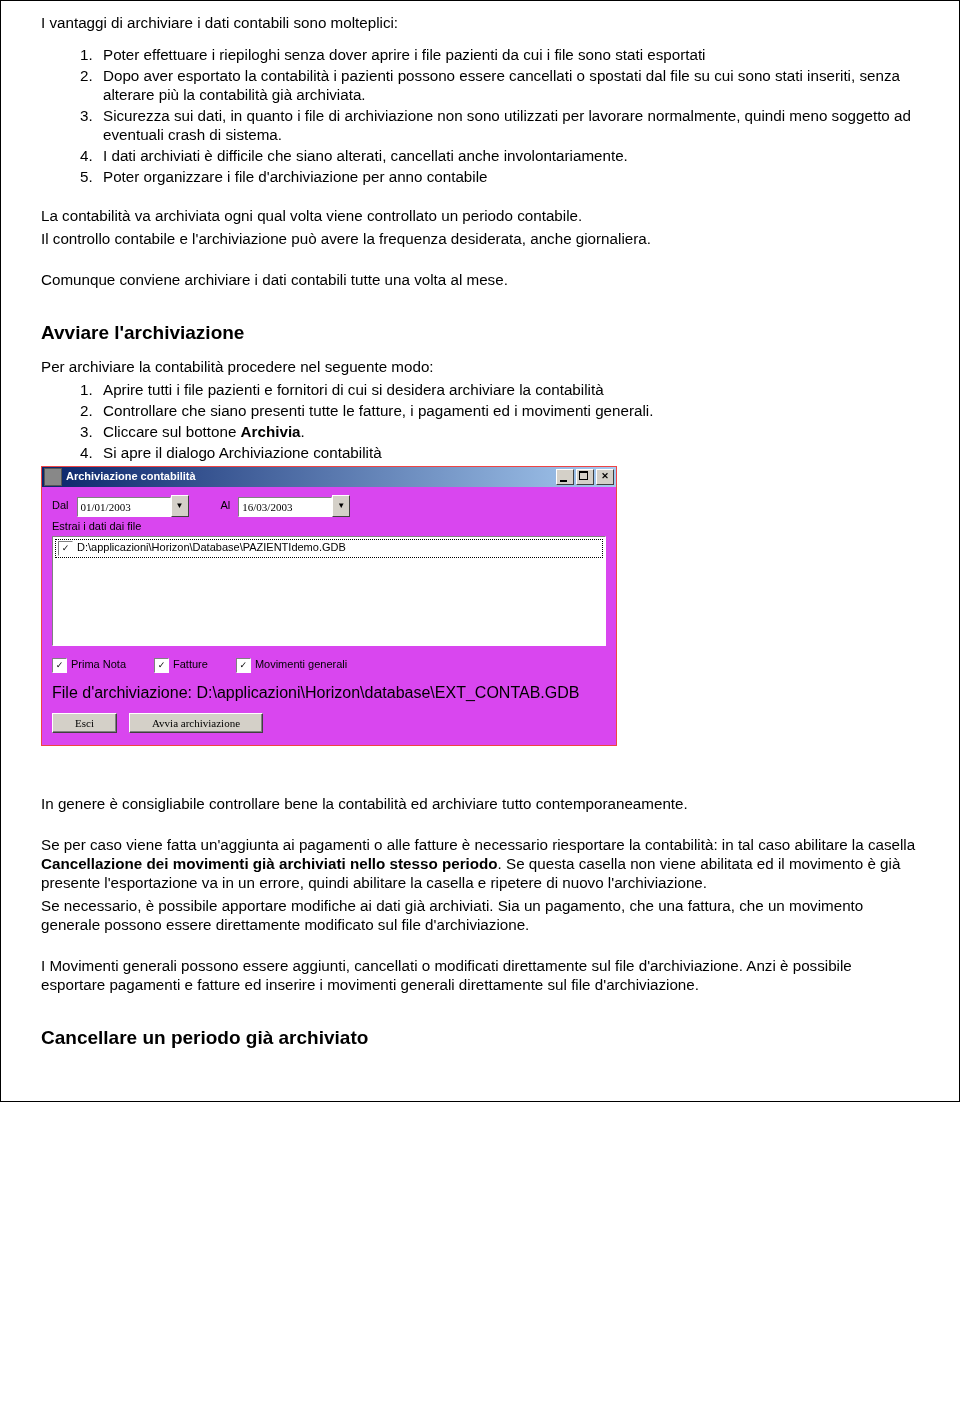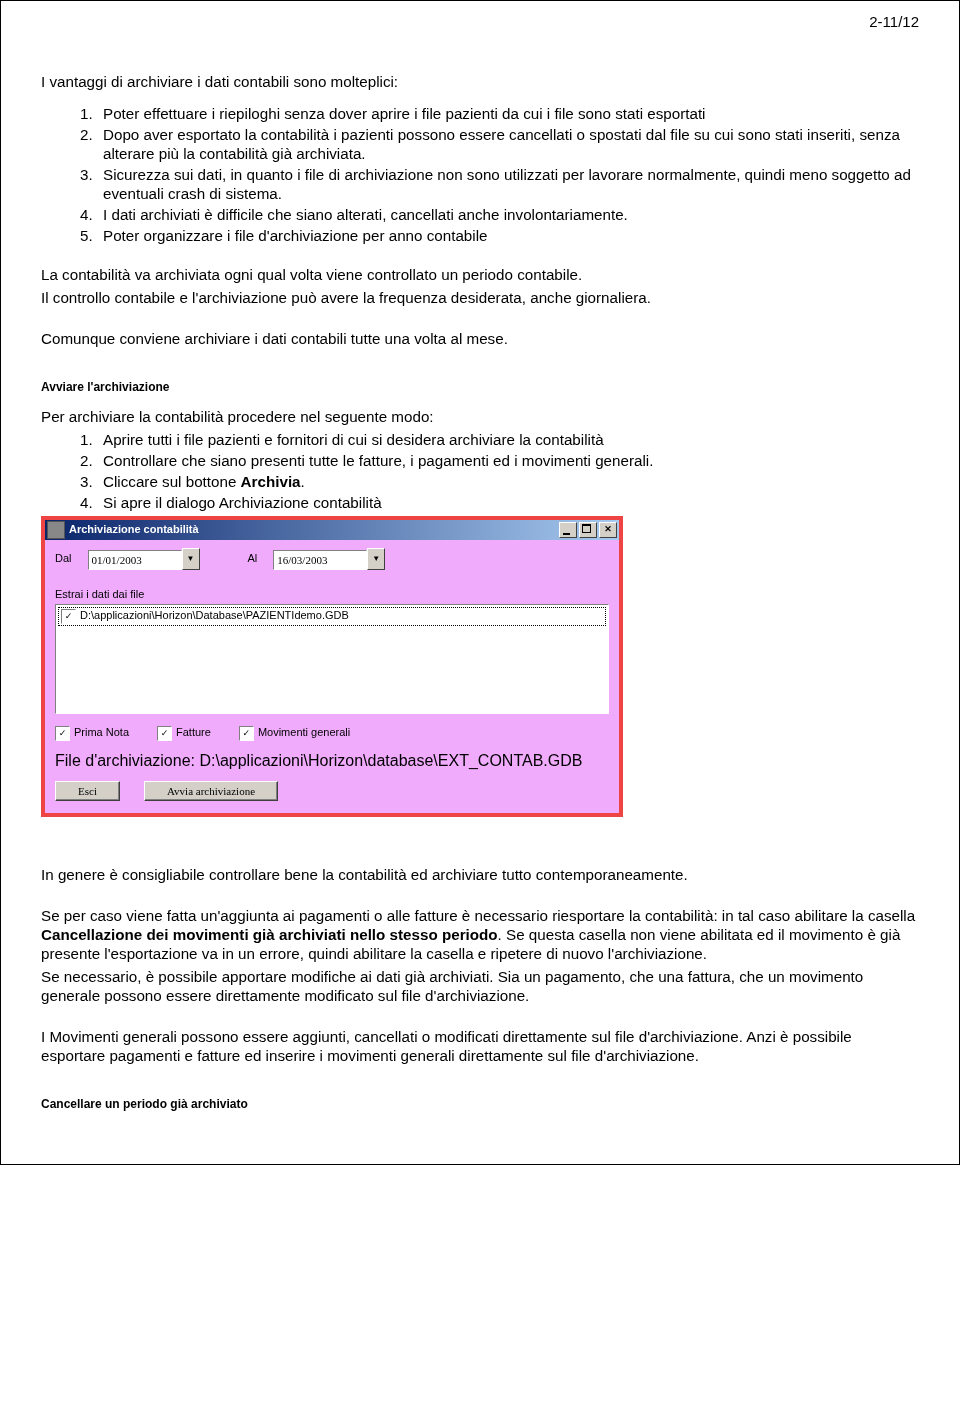--- a/index.html
+++ b/index.html
@@ -3,53 +3,52 @@
   <meta charset="utf-8">
   <style>
     body{font-family:Arial,Helvetica,sans-serif;font-size:15.2px;line-height:1.25;margin:0;background:#fff;color:#000}
     .page{box-sizing:border-box;width:960px;margin:0 auto;border:1px solid #000;padding:12px 40px 40px 40px}
     .pgnum{text-align:right;font-size:15px;margin-bottom:40px}
     p{margin:0 0 4px 0}
     .gap{height:18px}
     .gap-sm{height:6px}
     ol{margin:3px 0 0 0;padding-left:56px}
     ol li{margin:0 0 2px 0;padding-left:6px}
-    h2{font-size:12px;font-weight:bold;margin:32px 0 12px 0}
+    h2{font-size:19px;font-weight:bold;margin:32px 0 12px 0}
     b{font-weight:bold}
     
-    .dlg{width:574px;background:#f0abfc;border:4px solid #ef4444;font-family:Tahoma,Arial,sans-serif;font-size:11px;color:#000;margin-top:4px}
+    .dlg{width:574px;background:#d946ef;border:1px solid #ef4444;font-family:Tahoma,Arial,sans-serif;font-size:11px;color:#000;margin-top:4px}
     .titlebar{background:linear-gradient(to right,#0a246a,#a6caf0);height:20px;display:flex;align-items:center;padding:0 2px;color:#fff;font-weight:bold}
     .titlebar .appicon{width:16px;height:16px;background:#888;border:1px solid #555;display:inline-block;margin-right:4px}
     .titlebar .title{flex:1;font-size:11px}
     .winbtn{width:16px;height:14px;background:#d4d0c8;border:1px solid;border-color:#fff #404040 #404040 #fff;margin-left:2px;display:flex;align-items:center;justify-content:center;font-family:Arial;font-size:10px;font-weight:bold;color:#000;position:relative}
     .winbtn.min::after{content:"";position:absolute;left:3px;bottom:2px;width:7px;height:2px;background:#000}
     .winbtn.max::after{content:"";position:absolute;left:2px;top:1px;width:9px;height:9px;border:1px solid #000;border-top-width:2px;box-sizing:border-box}
     .winbtn.close::after{content:"✕";font-size:9px;line-height:1}
     .dlgbody{padding:8px 10px 12px 10px}
-    .row{display:flex;align-items:center;gap:16px;margin-bottom:18px}
+    .row{display:flex;align-items:center;gap:8px;margin-bottom:3px}
     .lbl{font-size:11px}
     .datebox{display:flex;align-items:flex-end}
     .datebox input{height:18px;width:86px;border:1px solid;border-color:#808080 #fff #fff #808080;padding:0 3px;font-family:Tahoma;font-size:11px;background:#fff}
     .ddbtn{width:16px;height:20px;background:#d4d0c8;border:1px solid;border-color:#fff #404040 #404040 #fff;display:flex;align-items:center;justify-content:center;font-size:8px}
     .listbox{width:100%;height:110px;background:#fff;border:1px solid;border-color:#808080 #fff #fff #808080;padding:2px;box-sizing:border-box;overflow:hidden;position:relative}
     .listitem{display:flex;align-items:center;gap:4px;font-size:11px;padding:1px 2px;border:1px dotted #000}
     .cb{width:13px;height:13px;background:#fff;border:1px solid;border-color:#808080 #fff #fff #808080;display:flex;align-items:center;justify-content:center;font-size:9px;line-height:1}
     .chkrow{display:flex;align-items:center;gap:4px;font-size:11px;margin-bottom:4px}
     .chkrow .cb{flex-shrink:0}
     .chkline{display:flex;align-items:center;gap:28px;margin:12px 0 4px 0}
     .pathline{font-size:16px;margin:6px 0 10px 0}
     .btn{background:#d4d0c8;border:1px solid;border-color:#fff #404040 #404040 #fff;padding:3px 22px;font-family:Tahoma;font-size:11px;box-shadow:inset -1px -1px 0 #808080,inset 1px 1px 0 #d4d0c8}
-    .btnrow{display:flex;gap:24px}
+    .btnrow{display:flex;gap:12px}
     .spacer-big{height:30px}
   </style>
 </head>
 <body>
 
 <div class="page">
-  <div class="pgnum">2-11/12</div>
 
   <p>I vantaggi di archiviare i dati contabili sono molteplici:</p>
   <div class="gap-sm"></div>
   <ol>
     <li>Poter effettuare  i riepiloghi senza dover aprire i file pazienti da cui i file sono stati esportati</li>
     <li>Dopo aver esportato la contabilità i pazienti possono essere cancellati o spostati dal file su cui sono stati inseriti, senza alterare più la contabilità già archiviata.</li>
     <li>Sicurezza sui dati, in quanto i file di archiviazione non sono utilizzati per lavorare normalmente, quindi meno soggetto ad eventuali crash di sistema.</li>
     <li>I dati archiviati è difficile che siano alterati, cancellati anche involontariamente.</li>
     <li>Poter organizzare i file d'archiviazione per anno contabile</li>
   </ol>

